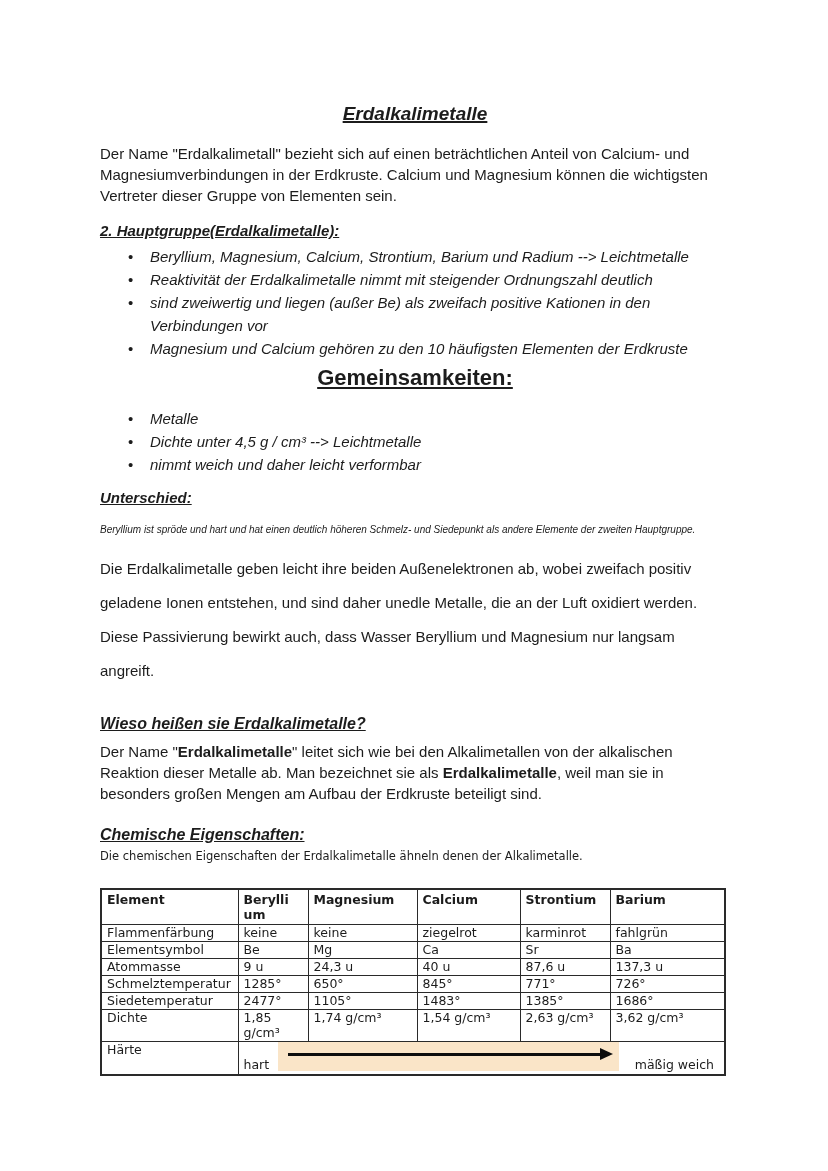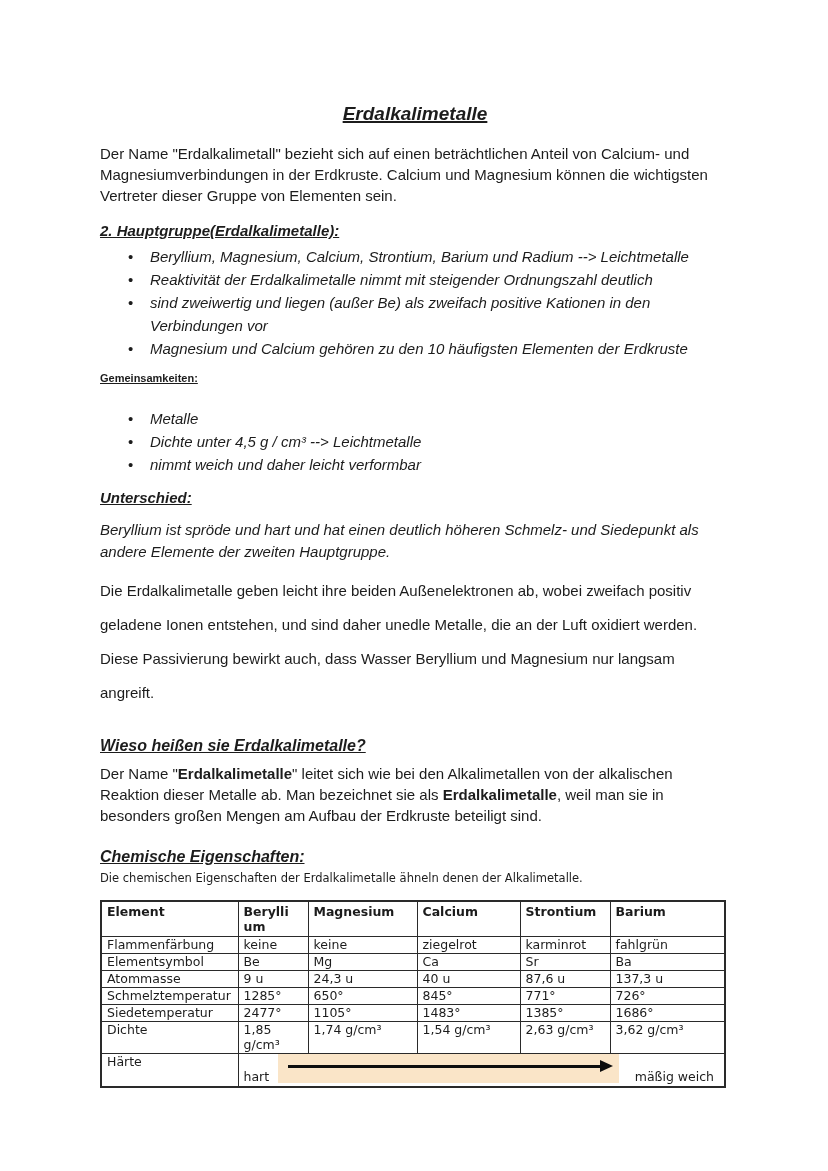--- a/index.html
+++ b/index.html
@@ -38,24 +38,25 @@
   .h-bi-small {
     margin: 16px 0 0;
     font-size: 15px;
     line-height: 18px;
     font-weight: bold;
     font-style: italic;
     text-decoration: underline;
   }
   .h-big {
     margin: 8px 0 11px;
-    font-size: 11px;
+    font-size: 22px;
     line-height: 20px;
     font-weight: bold;
     text-decoration: underline;
+    text-align: center;
   }
   .h-small {
     margin: 13px 0 0;
     font-size: 15px;
     line-height: 18px;
     font-weight: bold;
     text-decoration: underline;
     font-style: italic;
   }
   ul.bullets {
@@ -74,21 +75,21 @@
   ul.bullets li::before {
     content: "•";
     position: absolute;
     left: 28px;
     font-style: normal;
     font-size: 15px;
   }
   .para-italic {
     margin: 12px 0 0;
     font-style: italic;
-    font-size: 15px;
+    font-size: 10px;
     line-height: 22px;
   }
   .para-spaced {
     margin: 11px 0 0;
     font-size: 15px;
     line-height: 34px;
   }
   .h-wieso {
     margin: 26px 0 0;
     font-size: 16px;
@@ -110,21 +111,21 @@
     font-style: italic;
     text-decoration: underline;
   }
   .chem-intro {
     margin: 4px 0 0;
     font-family: "DejaVu Sans", sans-serif;
     font-size: 11.5px;
     line-height: 14px;
   }
   table.chem-table {
-    margin-top: 15px;
+    margin-top: 25px;
     border-collapse: collapse;
     table-layout: fixed;
     width: 624px;
     font-family: "DejaVu Sans", sans-serif;
     font-size: 12.5px;
     border: 2px solid #2a2a2a;
   }
   .chem-table th, .chem-table td {
     border: 1px solid #2a2a2a;
     padding: 0 5px 1px;

